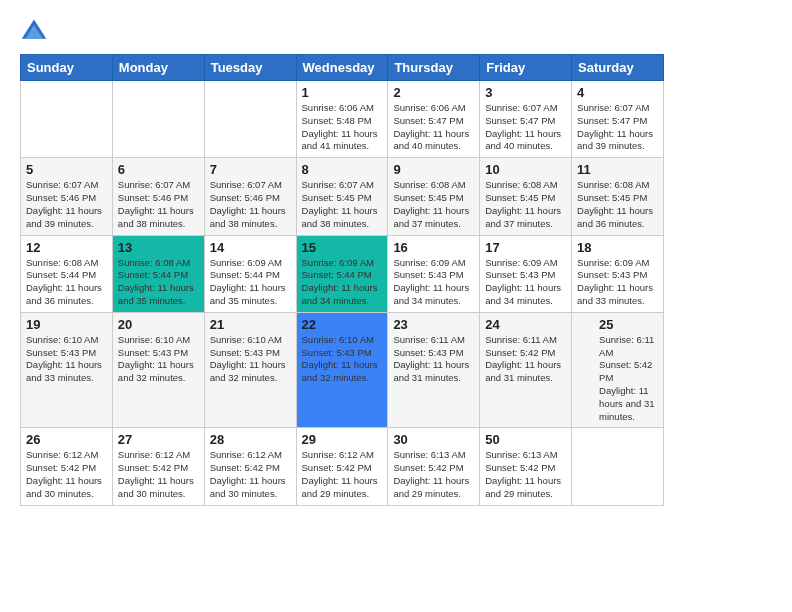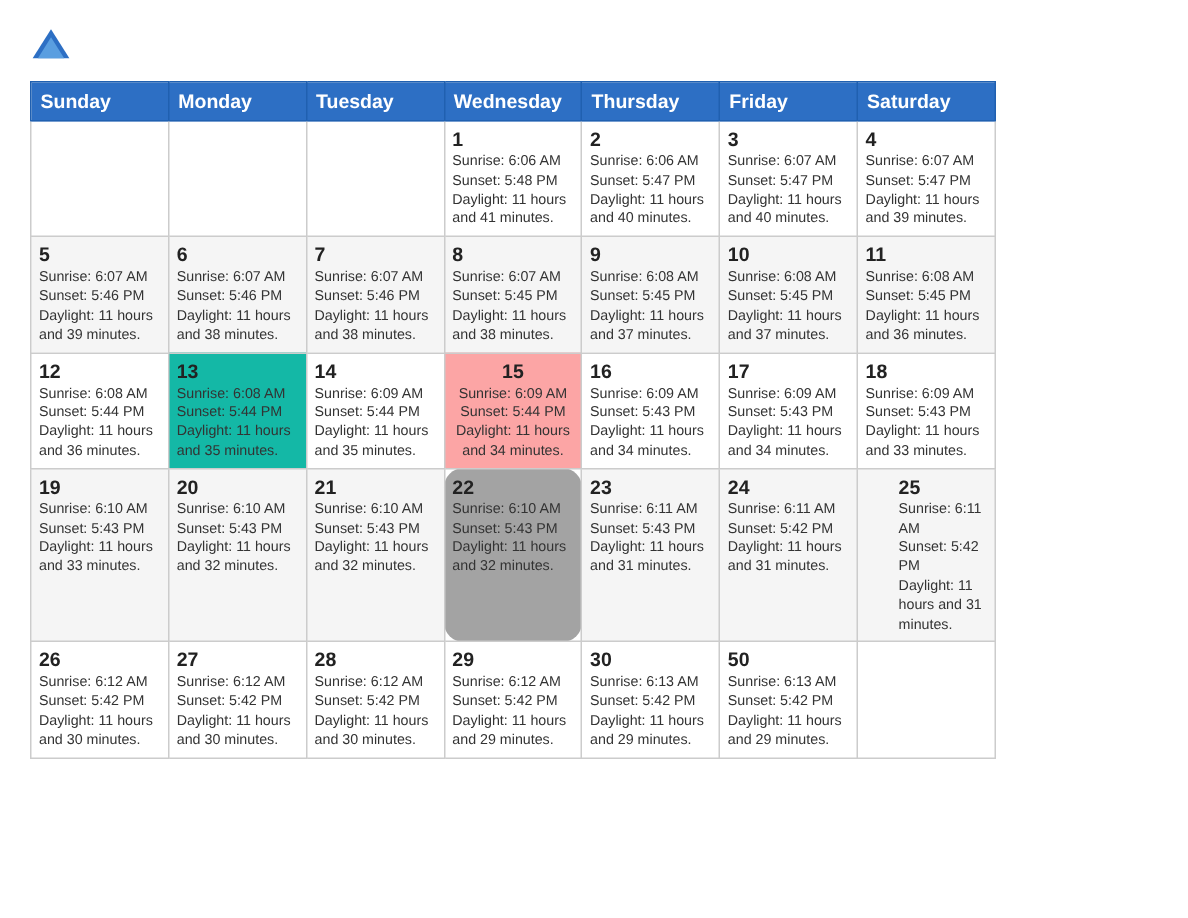--- a/index.html
+++ b/index.html
@@ -194,21 +194,21 @@
             <div class="day-info">Sunrise: 6:08 AM<br>Sunset: 5:44 PM<br>Daylight: 11 hours and 36 minutes.</div>
           </td>
           <td style="background: #14b8a6;">
             <span class="day-number">13</span>
             <div class="day-info">Sunrise: 6:08 AM<br>Sunset: 5:44 PM<br>Daylight: 11 hours and 35 minutes.</div>
           </td>
           <td style="background: rgb(255, 255, 255); margin-left: 18px;">
             <span class="day-number">14</span>
             <div class="day-info">Sunrise: 6:09 AM<br>Sunset: 5:44 PM<br>Daylight: 11 hours and 35 minutes.</div>
           </td>
-          <td style="background: #fca5a5; text-align: center;">
+          <td style="background: #14b8a6;">
             <span class="day-number">15</span>
             <div class="day-info">Sunrise: 6:09 AM<br>Sunset: 5:44 PM<br>Daylight: 11 hours and 34 minutes.</div>
           </td>
           <td style="background: rgb(255, 255, 255);">
             <span class="day-number">16</span>
             <div class="day-info">Sunrise: 6:09 AM<br>Sunset: 5:43 PM<br>Daylight: 11 hours and 34 minutes.</div>
           </td>
           <td style="background: rgb(255, 255, 255);">
             <span class="day-number">17</span>
             <div class="day-info">Sunrise: 6:09 AM<br>Sunset: 5:43 PM<br>Daylight: 11 hours and 34 minutes.</div>
@@ -224,21 +224,21 @@
             <div class="day-info">Sunrise: 6:10 AM<br>Sunset: 5:43 PM<br>Daylight: 11 hours and 33 minutes.</div>
           </td>
           <td style="background: rgb(245, 245, 245);">
             <span class="day-number">20</span>
             <div class="day-info">Sunrise: 6:10 AM<br>Sunset: 5:43 PM<br>Daylight: 11 hours and 32 minutes.</div>
           </td>
           <td style="background: rgb(245, 245, 245); margin-top: 48px;">
             <span class="day-number">21</span>
             <div class="day-info">Sunrise: 6:10 AM<br>Sunset: 5:43 PM<br>Daylight: 11 hours and 32 minutes.</div>
           </td>
-          <td style="background: #a3a3a3; border-radius: 13px;">
+          <td style="background: #3b82f6;">
             <span class="day-number">22</span>
             <div class="day-info">Sunrise: 6:10 AM<br>Sunset: 5:43 PM<br>Daylight: 11 hours and 32 minutes.</div>
           </td>
           <td style="background: rgb(245, 245, 245);">
             <span class="day-number">23</span>
             <div class="day-info">Sunrise: 6:11 AM<br>Sunset: 5:43 PM<br>Daylight: 11 hours and 31 minutes.</div>
           </td>
           <td style="background: rgb(245, 245, 245);">
             <span class="day-number">24</span>
             <div class="day-info">Sunrise: 6:11 AM<br>Sunset: 5:42 PM<br>Daylight: 11 hours and 31 minutes.</div>

